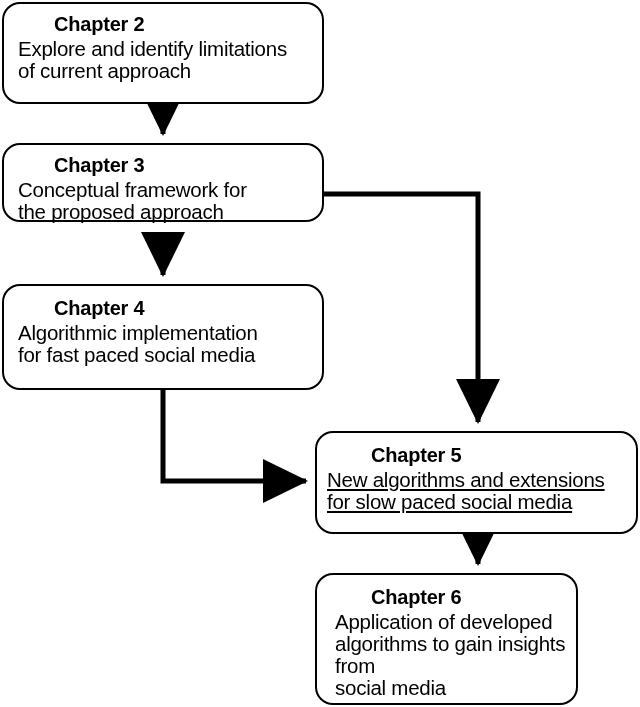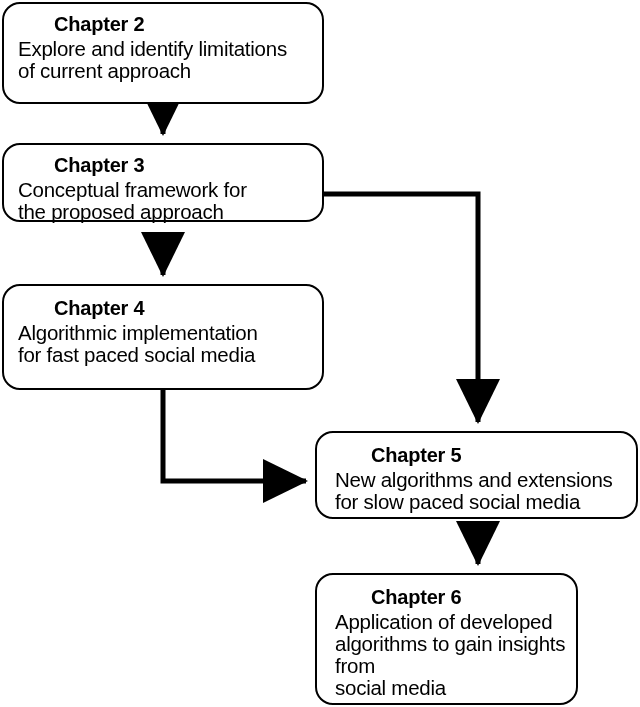--- a/index.html
+++ b/index.html
@@ -75,23 +75,23 @@
   #box-ch2 .box-body  { top: 34px; }
 
   #box-ch3 { left: 2px;   top: 143px; width: 322px; height: 79px; }
   #box-ch3 .box-title { top: 10px; }
   #box-ch3 .box-body  { top: 34px; }
 
   #box-ch4 { left: 2px;   top: 284px; width: 322px; height: 106px; }
   #box-ch4 .box-title { top: 12px; }
   #box-ch4 .box-body  { top: 36px; }
 
-  #box-ch5 { left: 315px; top: 431px; width: 323px; height: 88px; }
+  #box-ch5 { left: 315px; top: 431px; width: 323px; height: 103px; }
   #box-ch5 .box-title { left: 20px; top: 12px; }
-  #box-ch5 .box-body  { left: 18px; top: 36px; }
+  #box-ch5 .box-body  { left: 10px; top: 36px; text-decoration: underline; }
 
   #box-ch6 { left: 315px; top: 573px; width: 263px; height: 132px; }
   #box-ch6 .box-title { left: 20px; top: 12px; }
   #box-ch6 .box-body  { left: 18px; top: 36px; }
 </style>
 </head>
 <body>
 
 <div id="diagram-root">
 

